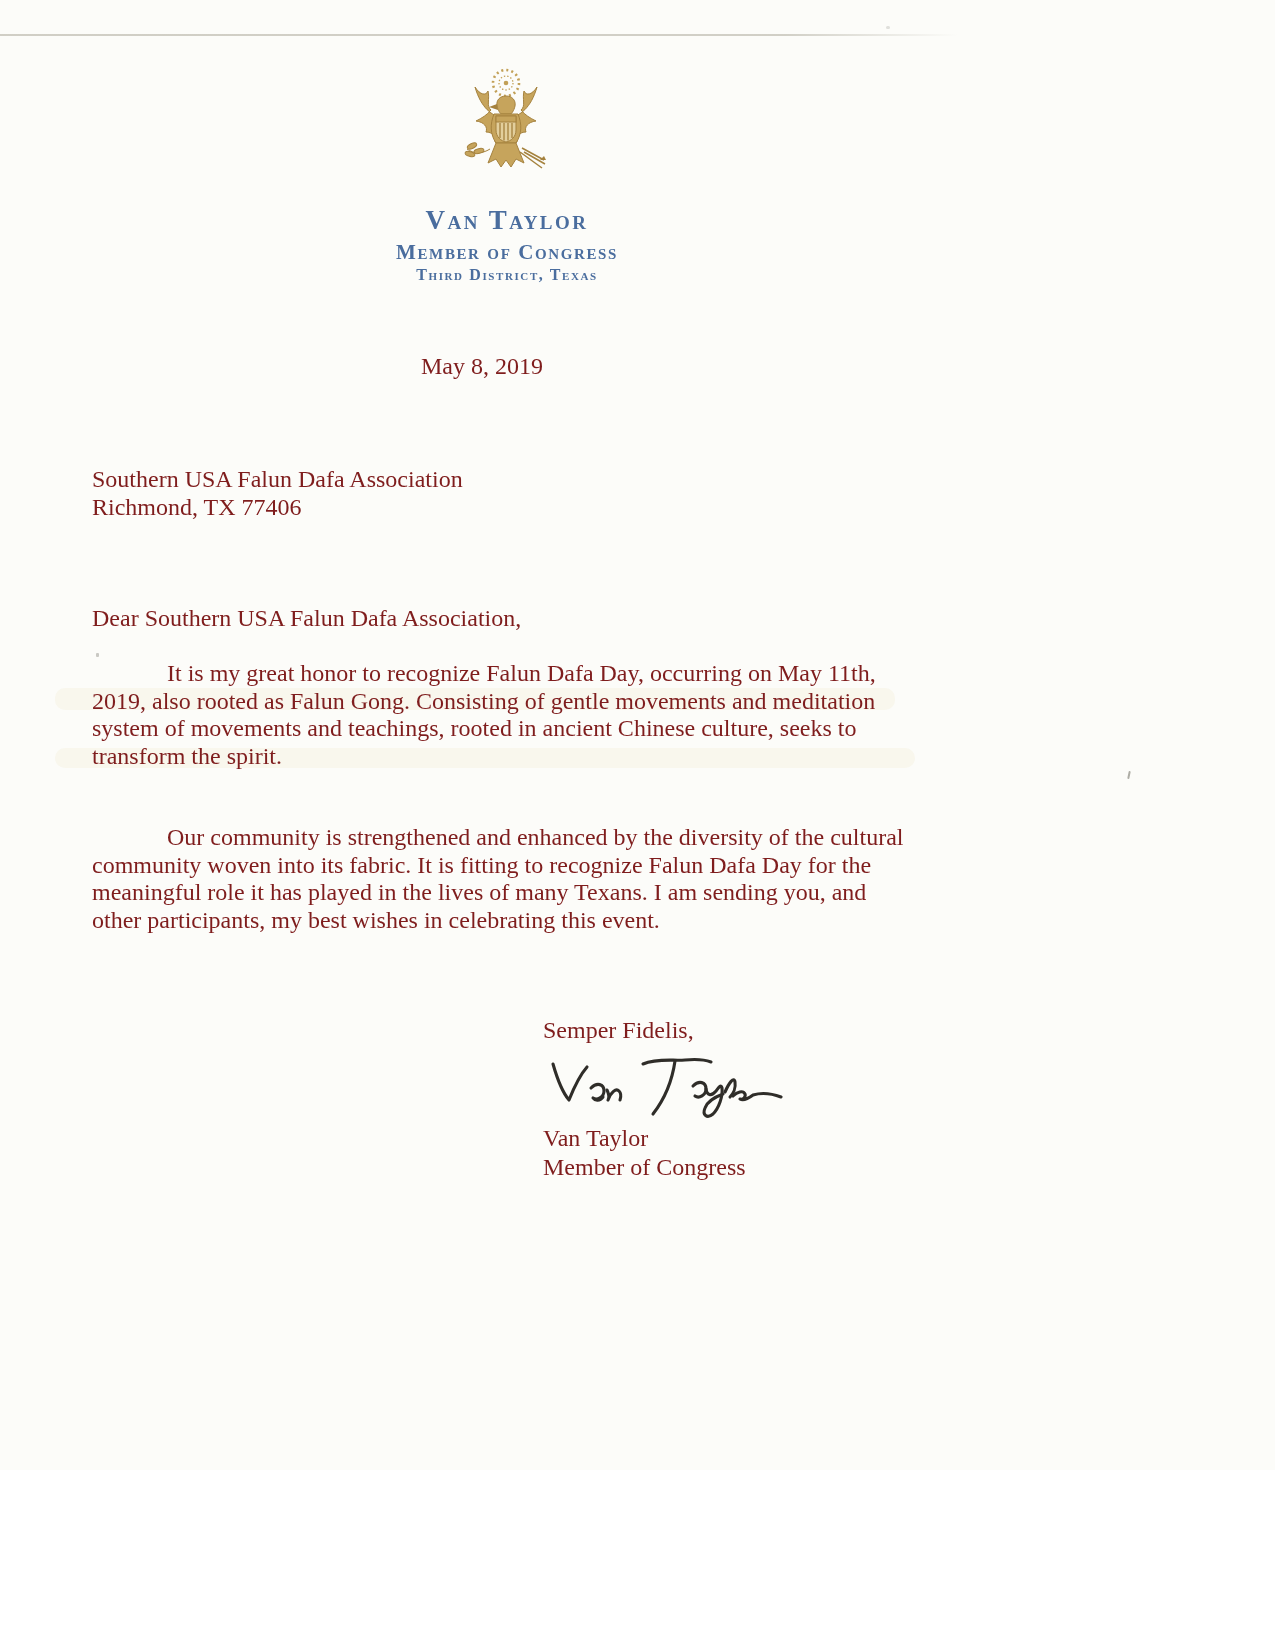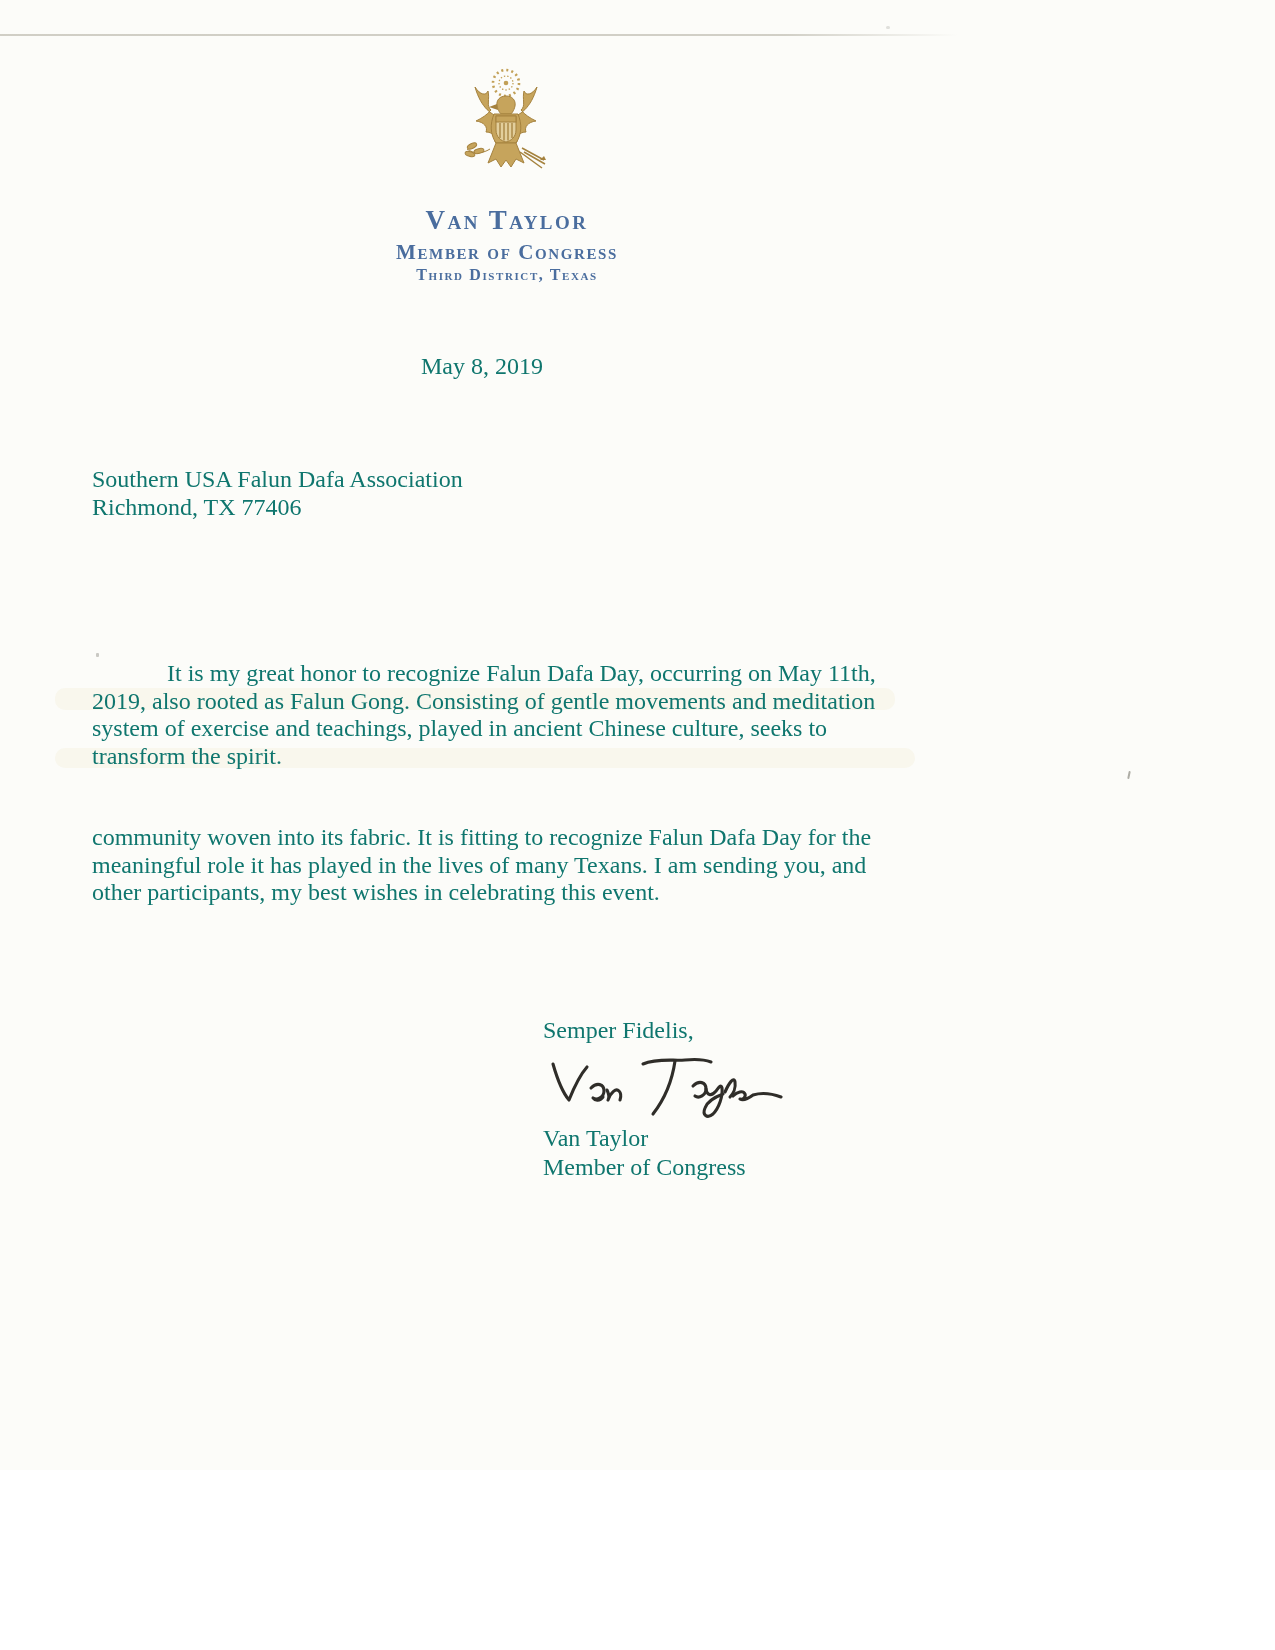--- a/index.html
+++ b/index.html
@@ -24,21 +24,21 @@
   .seal{position:absolute;left:446px;top:66px;}
 
   .lh{
     position:absolute;left:307px;width:400px;text-align:center;
     font-variant:small-caps;font-weight:bold;color:#4a6d9e;line-height:1.1;
   }
   .lh-name{top:206px;font-size:27px;letter-spacing:2.5px;}
   .lh-office{top:241px;font-size:21px;letter-spacing:1.6px;}
   .lh-district{top:266px;font-size:16px;letter-spacing:1.6px;}
 
-  .body-text{font-size:24px;color:#0f766e;}
+  .body-text{font-size:24px;color:#7f1d1d;}
   .date{position:absolute;left:421px;top:353px;}
   .recipient{position:absolute;left:92px;top:466px;line-height:27.6px;}
   .salutation{position:absolute;left:92px;top:605px;}
   .para{position:absolute;left:92px;width:792px;line-height:27.6px;}
   .para1{top:660px;}
   .para2{top:824px;}
   .para .line{white-space:nowrap;}
   .para .indent{padding-left:75px;}
 
   .valediction{position:absolute;left:543px;top:1017px;}
@@ -103,29 +103,31 @@
   <div class="lh lh-office">Member of Congress</div>
   <div class="lh lh-district">Third District, Texas</div>
 
   <div class="date body-text">May 8, 2019</div>
 
   <div class="recipient body-text">
     <div>Southern USA Falun Dafa Association</div>
     <div>Richmond, TX 77406</div>
   </div>
 
+  <div class="salutation body-text">Dear Southern USA Falun Dafa Association,</div>
 
   <div class="para para1 body-text">
     <div class="line indent">It is my great honor to recognize Falun Dafa Day, occurring on May 11th,</div>
     <div class="line">2019, also rooted as Falun Gong. Consisting of gentle movements and meditation</div>
-    <div class="line">system of exercise and teachings, played in ancient Chinese culture, seeks to</div>
+    <div class="line">system of movements and teachings, rooted in ancient Chinese culture, seeks to</div>
     <div class="line">transform the spirit.</div>
   </div>
 
   <div class="para para2 body-text">
+    <div class="line indent">Our community is strengthened and enhanced by the diversity of the cultural</div>
     <div class="line">community woven into its fabric. It is fitting to recognize Falun Dafa Day for the</div>
     <div class="line">meaningful role it has played in the lives of many Texans. I am sending you, and</div>
     <div class="line">other participants, my best wishes in celebrating this event.</div>
   </div>
 
   <div class="valediction body-text">Semper Fidelis,</div>
 
   <svg class="signature" width="240" height="75" viewBox="0 0 240 75" aria-hidden="true">
     <g fill="none" stroke="#2f2d29" stroke-width="3.1" stroke-linecap="round" stroke-linejoin="round">
 

